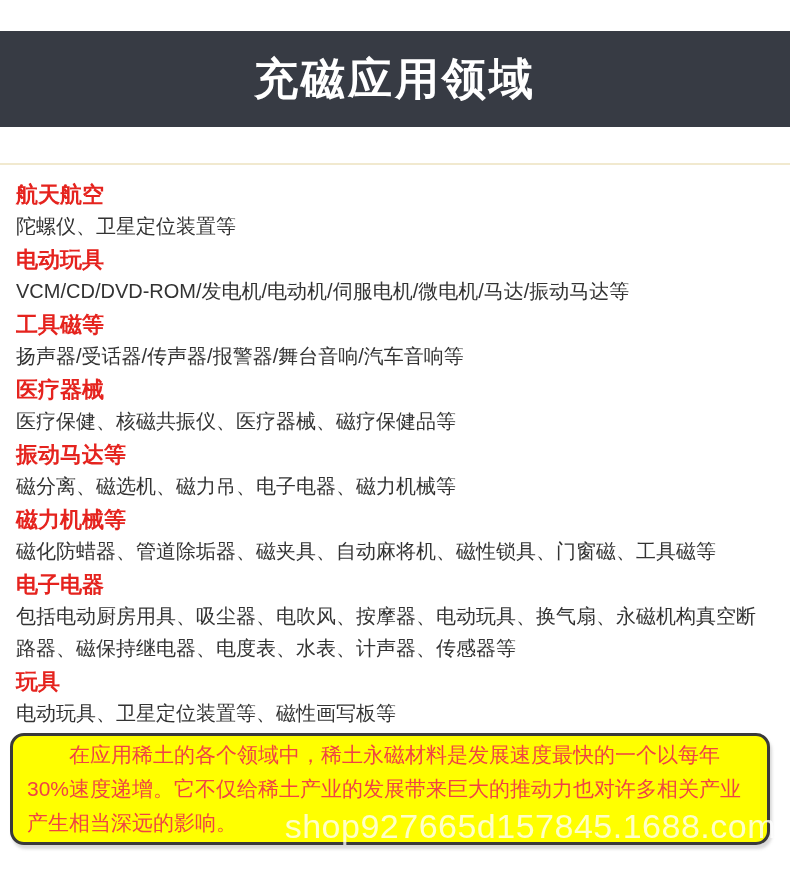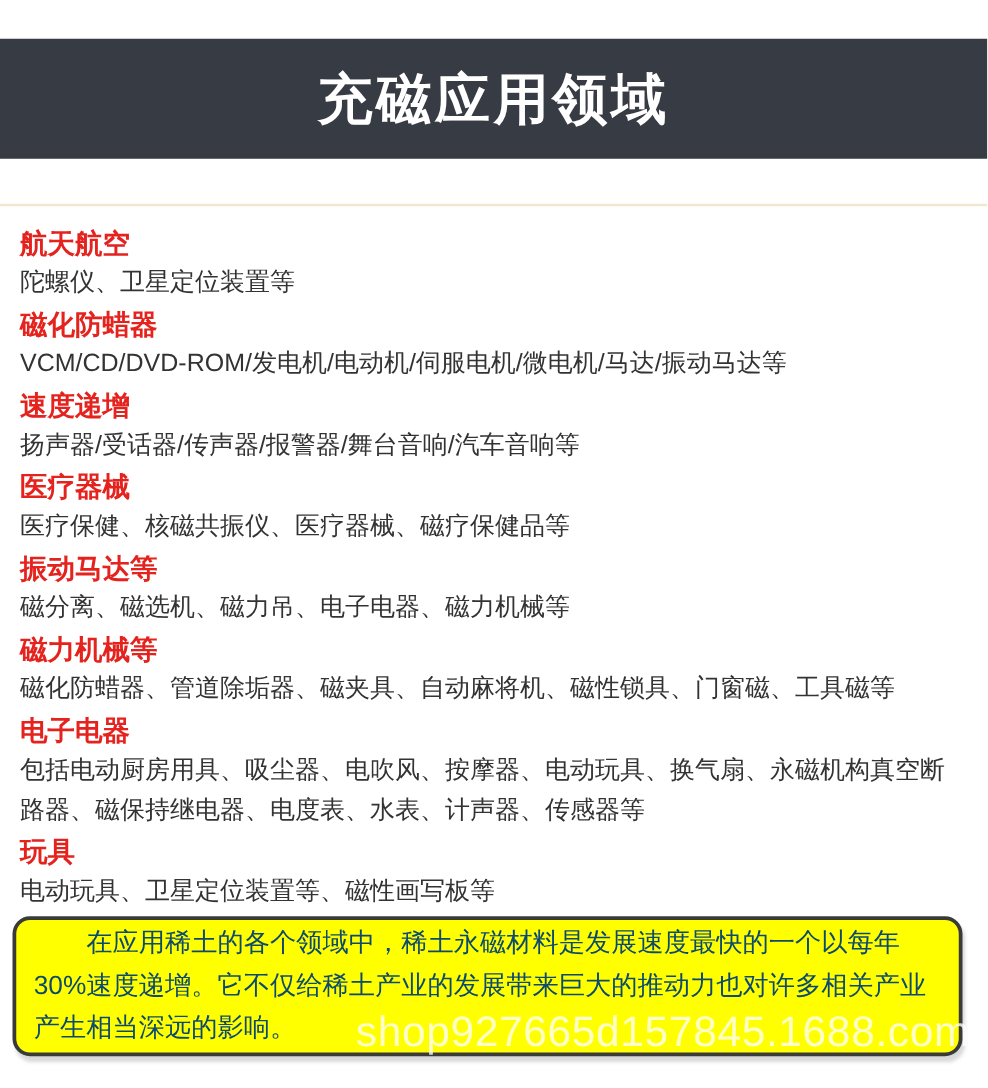--- a/index.html
+++ b/index.html
@@ -49,21 +49,21 @@
   }
   .note-box {
     margin: 4px 20px 0 10px;
     background: #ffff00;
     border: 3px solid #3a3a3a;
     border-radius: 14px;
     padding: 2px 14px;
     box-shadow: 2px 4px 3px rgba(170,170,170,0.45);
   }
   .note-text {
-    color: #0c4a6e;
+    color: #ef4444;
     font-size: 21px;
     line-height: 34px;
     margin: 0;
     text-indent: 2em;
   }
   .watermark {
     position: absolute;
     right: 14px;
     bottom: 24px;
     font-size: 34px;
@@ -85,26 +85,26 @@
   <div class="divider"></div>
 
   <div class="content">
 
     <div>
       <h2 class="section-heading">航天航空</h2>
       <p class="section-body">陀螺仪、卫星定位装置等</p>
     </div>
 
     <div>
-      <h2 class="section-heading">磁化防蜡器</h2>
+      <h2 class="section-heading">电动玩具</h2>
       <p class="section-body">VCM/CD/DVD-ROM/发电机/电动机/伺服电机/微电机/马达/振动马达等</p>
     </div>
 
     <div>
-      <h2 class="section-heading">速度递增</h2>
+      <h2 class="section-heading">工具磁等</h2>
       <p class="section-body">扬声器/受话器/传声器/报警器/舞台音响/汽车音响等</p>
     </div>
 
     <div>
       <h2 class="section-heading">医疗器械</h2>
       <p class="section-body">医疗保健、核磁共振仪、医疗器械、磁疗保健品等</p>
     </div>
 
     <div>
       <h2 class="section-heading">振动马达等</h2>

